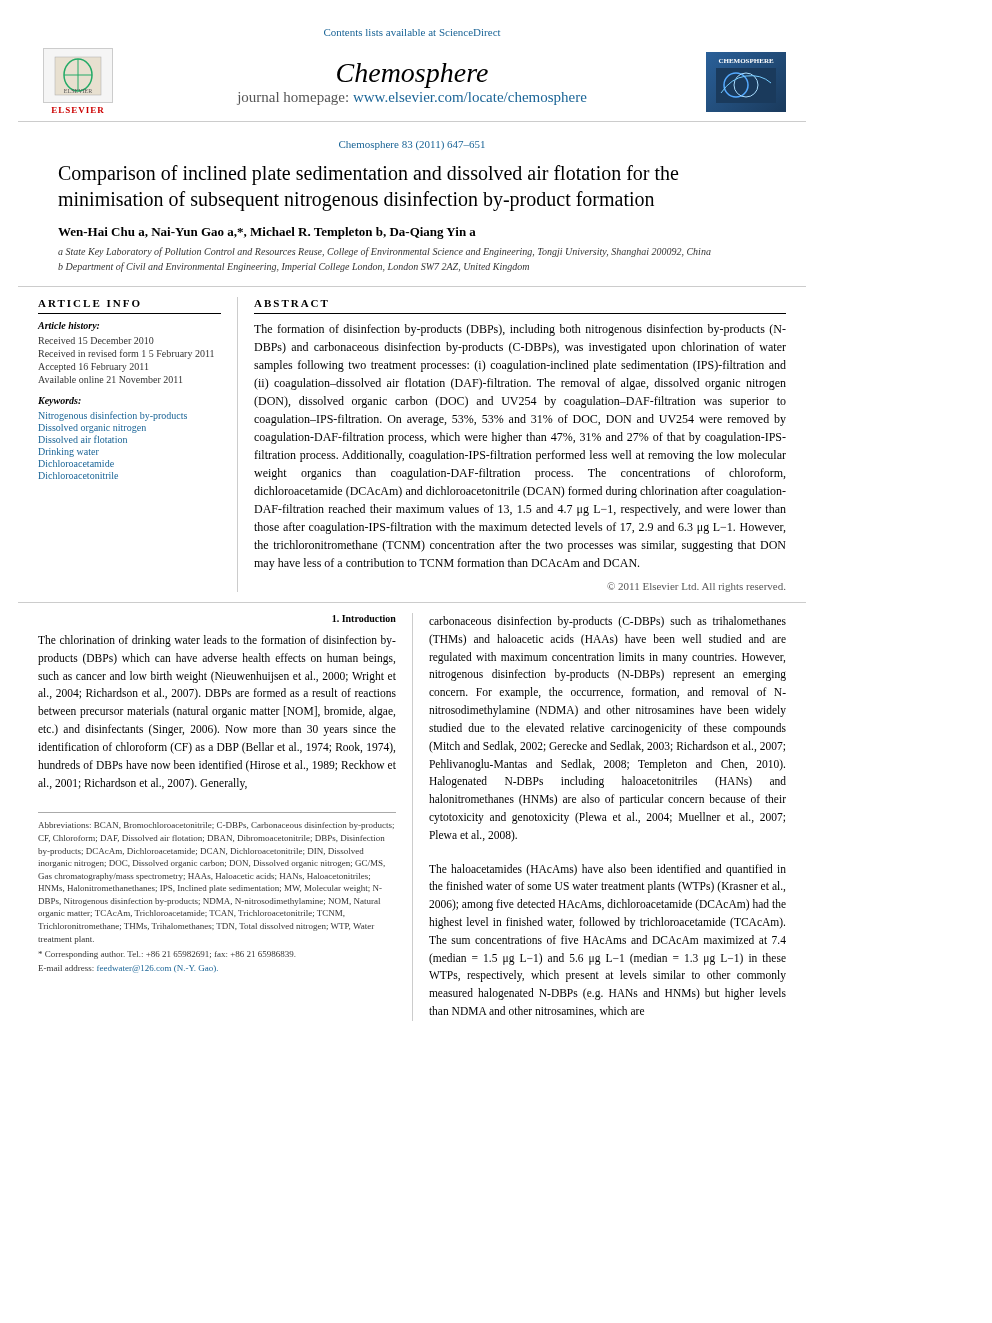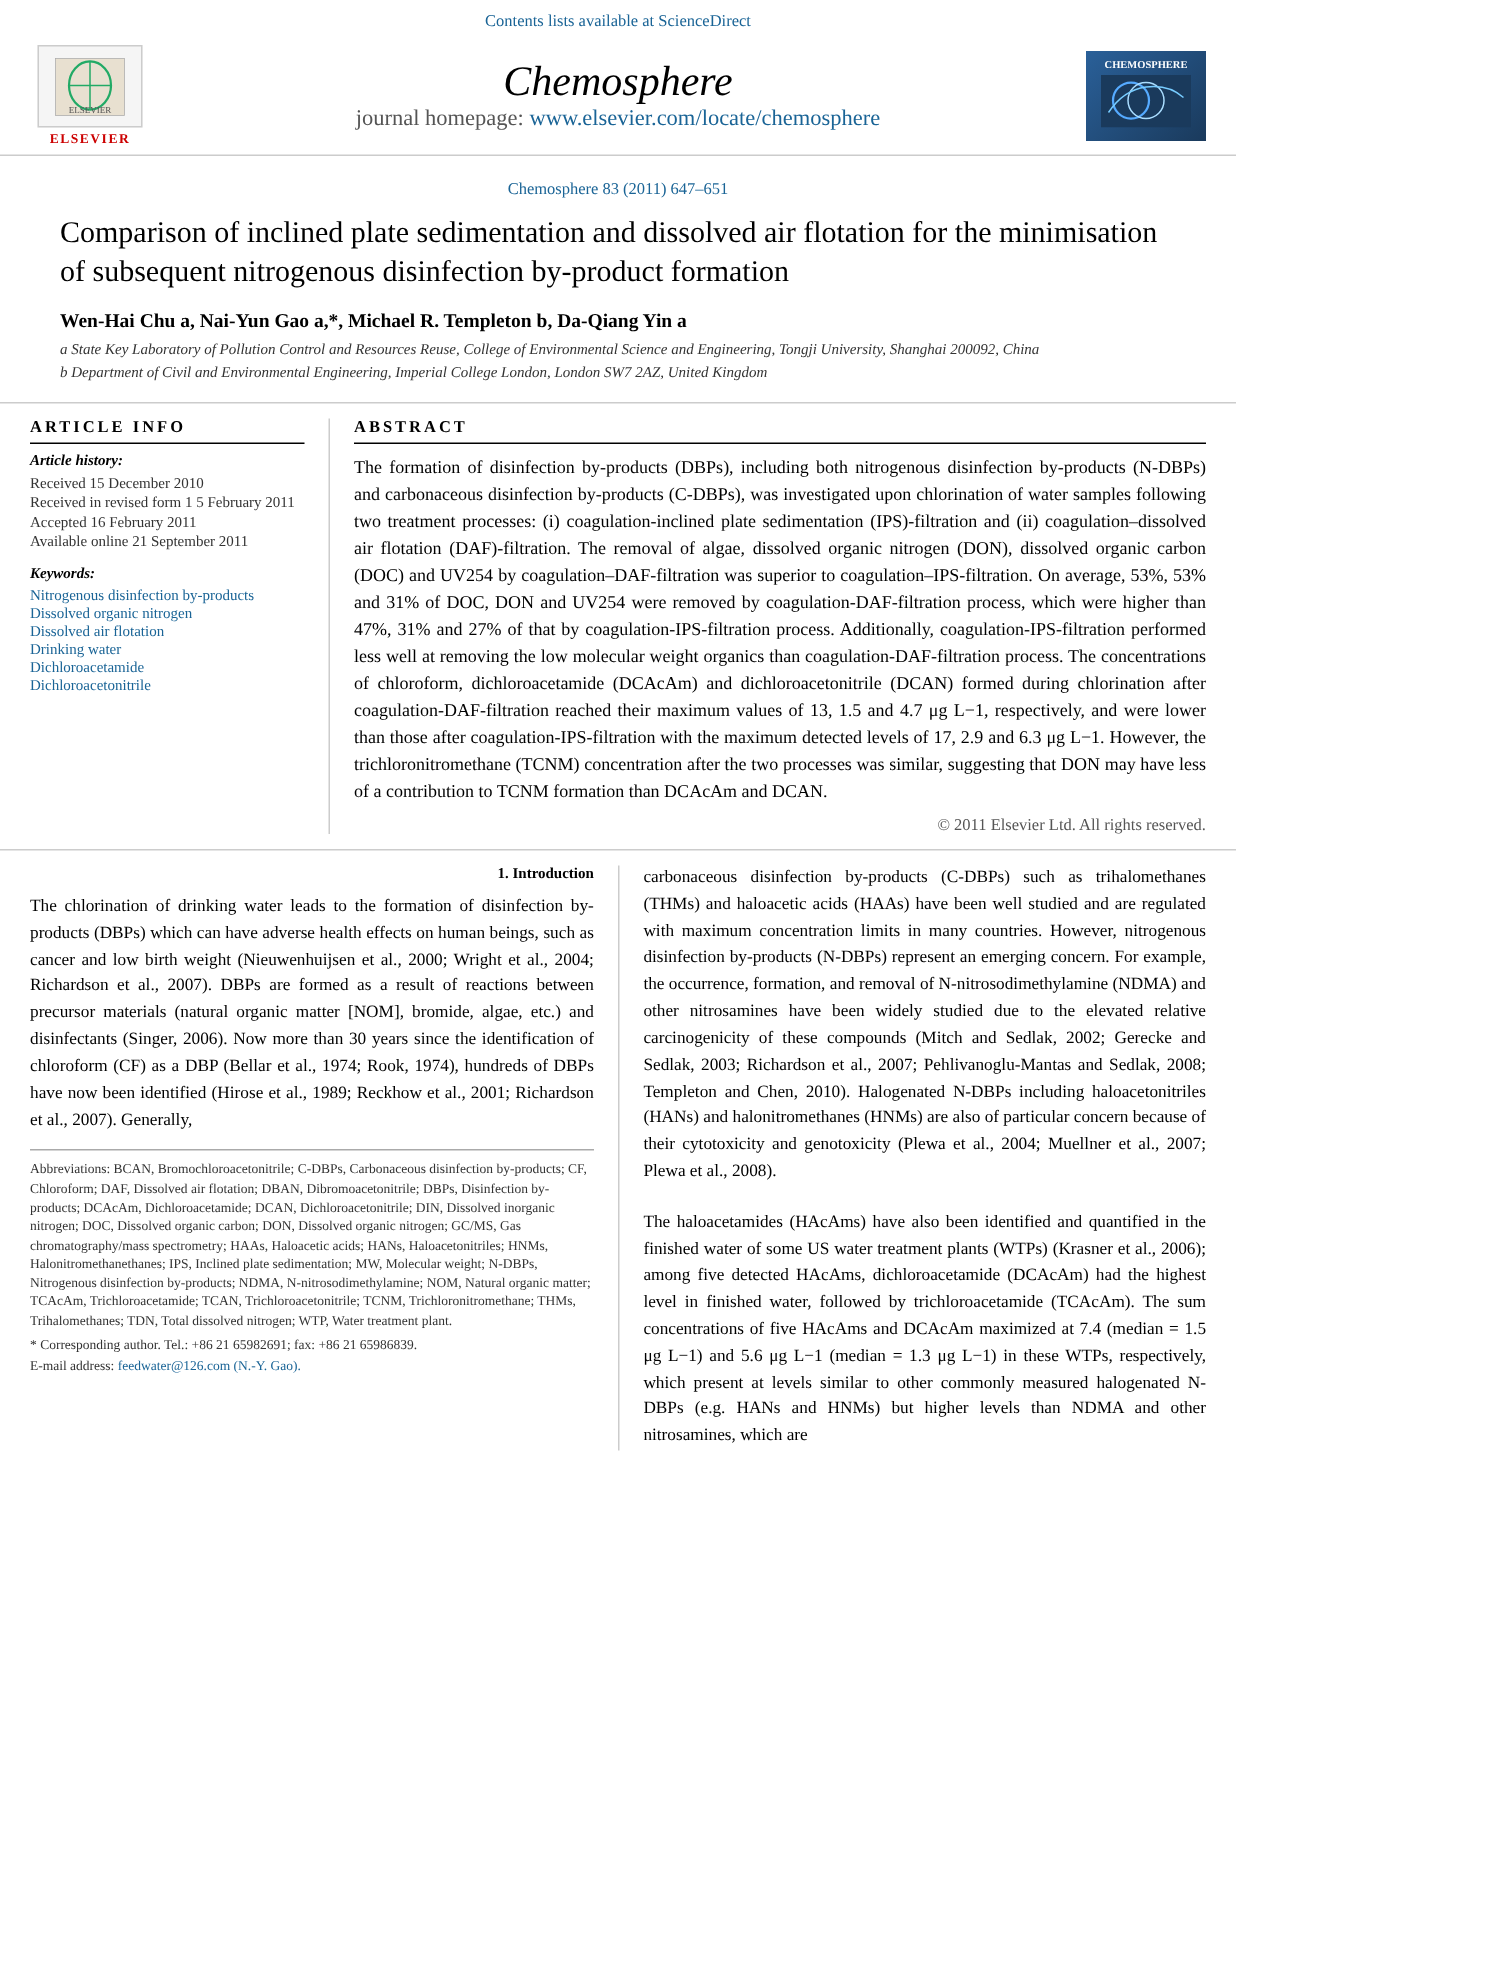--- a/index.html
+++ b/index.html
@@ -8,21 +8,21 @@
       background: #fff;
       width: 992px;
       min-height: 1323px;
       font-size: 13px;
       color: #000;
     }
     .page {
       width: 824px;
       min-height: 1323px;
       background: #fff;
-      padding: 0;
+      padding: 18px;
     }
     
     .journal-header {
       display: flex;
       flex-direction: column;
       align-items: stretch;
       border-bottom: 1px solid #ccc;
       padding: 8px 20px 0 20px;
     }
     .journal-top-bar {
@@ -199,21 +199,21 @@
       text-align: right;
     }
     .body-text {
       font-size: 11.5px;
       line-height: 1.55;
       text-align: justify;
       color: #000;
     }
     .footnotes-section {
       border-top: 1px solid #aaa;
-      margin-top: 10px;
+      margin-top: 20px;
       padding-top: 6px;
     }
     .footnote-text {
       font-size: 9px;
       line-height: 1.4;
       color: #333;
     }
     .corresp-note {
       font-size: 9px;
       color: #333;
@@ -280,21 +280,21 @@
     <div class="affiliations">b Department of Civil and Environmental Engineering, Imperial College London, London SW7 2AZ, United Kingdom</div>
   </div>
 
   <div class="article-body">
     <div class="left-col">
       <div class="section-heading">Article Info</div>
       <div class="article-info-label">Article history:</div>
       <div class="article-info-item">Received 15 December 2010</div>
       <div class="article-info-item">Received in revised form 1 5 February 2011</div>
       <div class="article-info-item">Accepted 16 February 2011</div>
-      <div class="article-info-item">Available online 21 September 2011</div>
+      <div class="article-info-item">Available online 21 November 2011</div>
       <div class="keywords-section">
         <div class="article-info-label">Keywords:</div>
         <span class="keyword-item">Nitrogenous disinfection by-products</span>
         <span class="keyword-item">Dissolved organic nitrogen</span>
         <span class="keyword-item">Dissolved air flotation</span>
         <span class="keyword-item">Drinking water</span>
         <span class="keyword-item">Dichloroacetamide</span>
         <span class="keyword-item">Dichloroacetonitrile</span>
       </div>
     </div>

